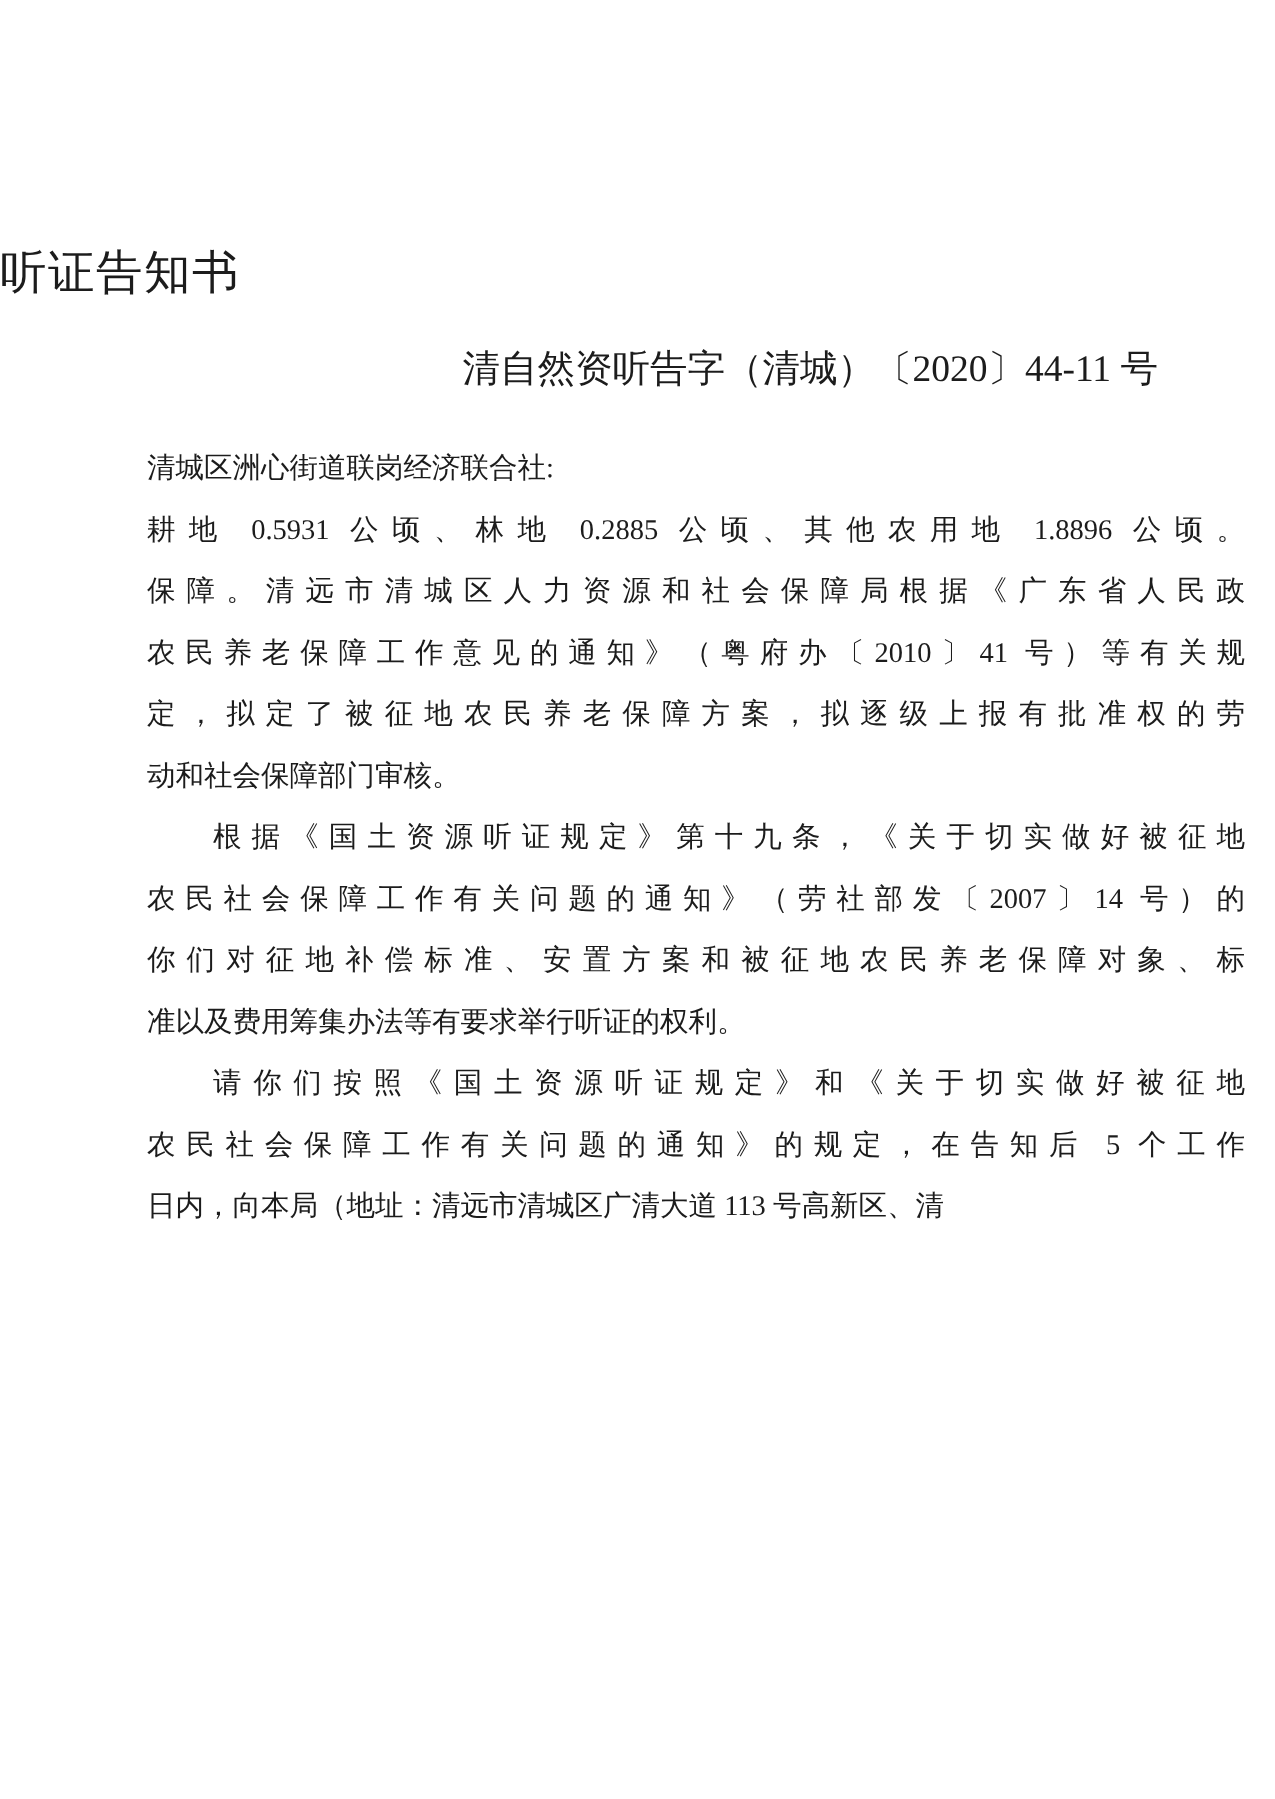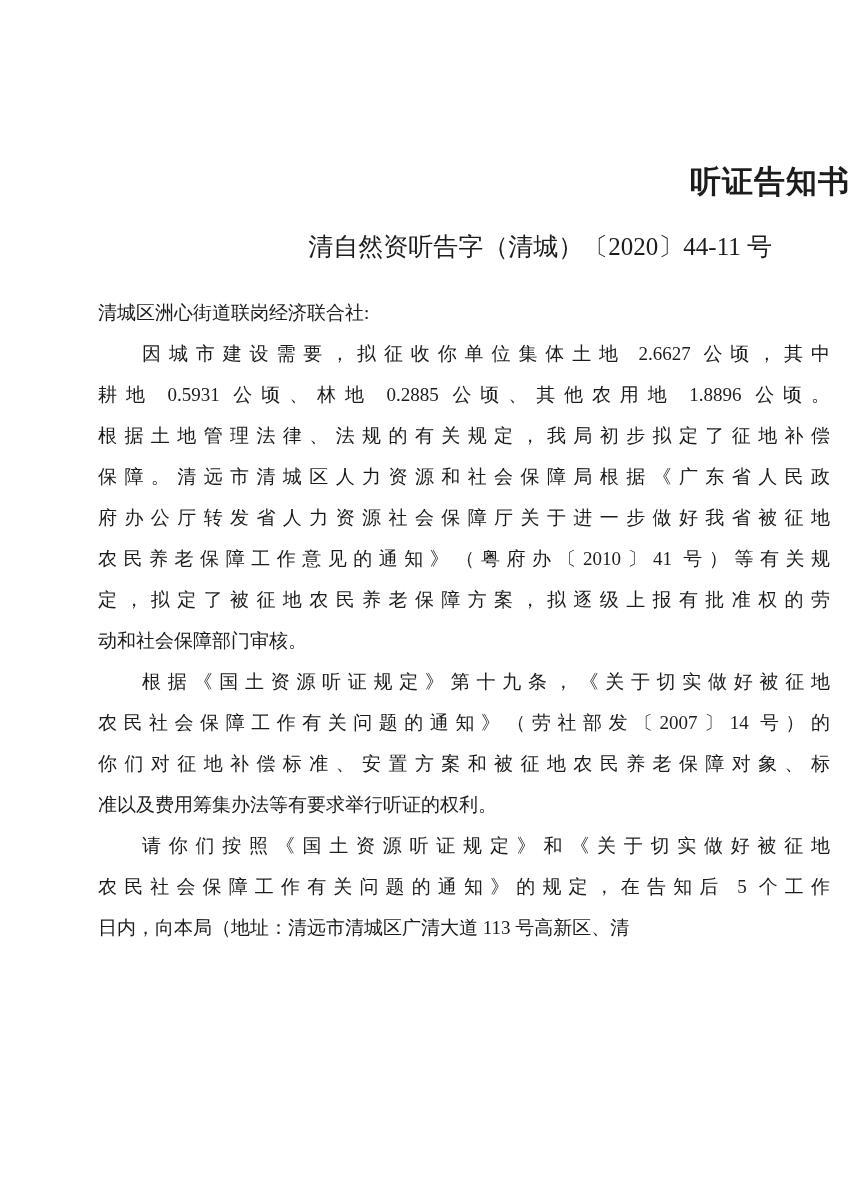--- a/index.html
+++ b/index.html
@@ -14,23 +14,23 @@
     background: #ffffff;
     overflow: hidden;
     font-family: "Liberation Serif", serif;
     color: #1c1c1c;
   }
   .doc-title {
     position: absolute;
     top: 161px;
     left: 0;
     width: 100%;
-    text-align: right;
+    text-align: left;
     font-size: 31px;
-    font-weight: 700;
+    font-weight: 400;
     letter-spacing: 1px;
     white-space: nowrap;
   }
   .doc-number {
     position: absolute;
     top: 231px;
     right: 78px;
     font-size: 25px;
     line-height: 32px;
     white-space: nowrap;
@@ -62,25 +62,22 @@
 </head>
 <body>
 
 <div class="page">
   <div class="doc-title">听证告知书</div>
 
   <div class="doc-number">清自然资听告字（清城）〔2020〕44-11 号</div>
 
   <div class="body-text">
       <div class="line">清城区洲心街道联岗经济联合社:</div>
-      <div class="line indent j">因城市建设需要，拟征收你单位集体土地 2.6627 公顷，其中</div>
       <div class="line j">耕地 0.5931 公顷、林地 0.2885 公顷、其他农用地 1.8896 公顷。</div>
-      <div class="line j">根据土地管理法律、法规的有关规定，我局初步拟定了征地补偿</div>
       <div class="line j">保障。清远市清城区人力资源和社会保障局根据《广东省人民政</div>
-      <div class="line j">府办公厅转发省人力资源社会保障厅关于进一步做好我省被征地</div>
       <div class="line j">农民养老保障工作意见的通知》（粤府办〔2010〕41 号）等有关规</div>
       <div class="line j">定，拟定了被征地农民养老保障方案，拟逐级上报有批准权的劳</div>
       <div class="line">动和社会保障部门审核。</div>
       <div class="line indent j">根据《国土资源听证规定》第十九条，《关于切实做好被征地</div>
       <div class="line j">农民社会保障工作有关问题的通知》（劳社部发〔2007〕14 号）的</div>
       <div class="line j">你们对征地补偿标准、安置方案和被征地农民养老保障对象、标</div>
       <div class="line">准以及费用筹集办法等有要求举行听证的权利。</div>
       <div class="line indent j">请你们按照《国土资源听证规定》和《关于切实做好被征地</div>
       <div class="line j">农民社会保障工作有关问题的通知》的规定，在告知后 5 个工作</div>
       <div class="line">日内，向本局（地址：清远市清城区广清大道 113 号高新区、清</div>

